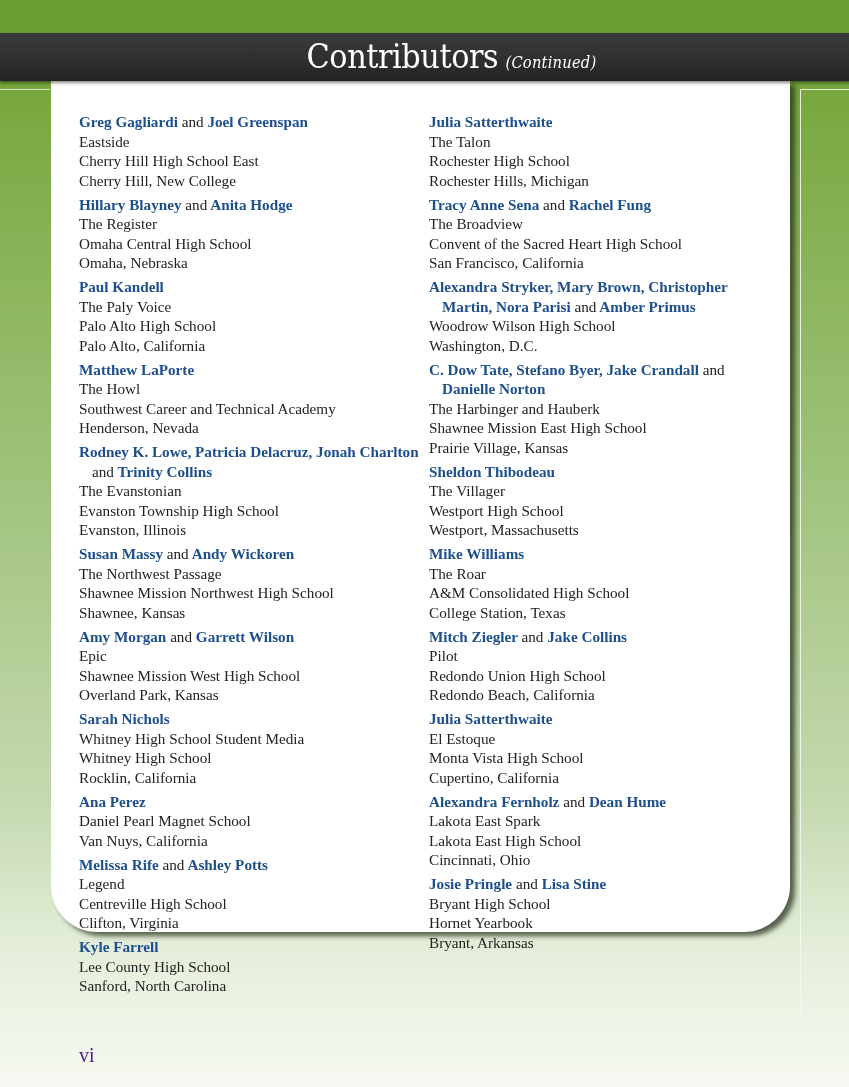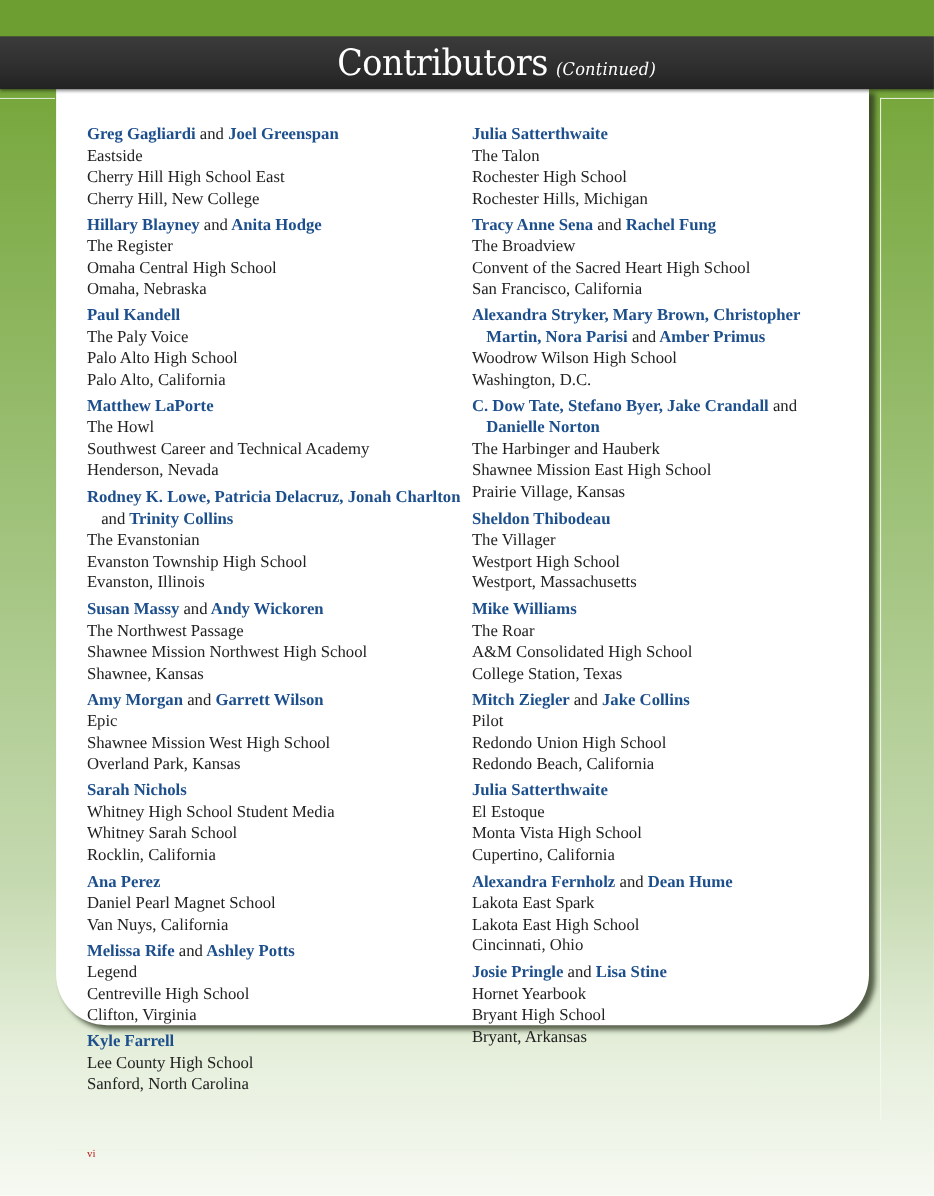--- a/index.html
+++ b/index.html
@@ -33,21 +33,21 @@
     z-index: 2;
   }
   .columns { position: absolute; left: 28px; top: 31px; width: 700px; }
   .col { position: absolute; top: 0; width: 340px; }
   .col.left { left: 0; }
   .col.right { left: 350px; }
   .entry { margin: 0 0 4.5px 0; font-size: 15.2px; line-height: 19.5px; color: #222; }
   .names { color: #1d4f8c; font-weight: bold; padding-left: 13px; text-indent: -13px; }
   .names .and { color: #222; font-weight: normal; }
   .line { display: block; }
-  .page-num { position: absolute; left: 79px; top: 1044px; font-size: 10px; color: #b91c1c; z-index: 3; }
+  .page-num { position: absolute; left: 79px; top: 1044px; font-size: 20px; color: #4c1d95; z-index: 3; }
 </style>
 </head>
 <body>
 
 <div class="top-band"></div>
 
 <div class="header-bar">
   <span class="header-title"><span class="main">Contributors</span><span class="sub">(Continued)</span></span>
 </div>
 
@@ -97,21 +97,21 @@
         </div>
         <div class="entry">
           <div class="names"><span>Amy Morgan</span> <span class="and">and</span> <span>Garrett Wilson</span></div>
           <span class="line">Epic</span>
           <span class="line">Shawnee Mission West High School</span>
           <span class="line">Overland Park, Kansas</span>
         </div>
         <div class="entry">
           <div class="names"><span>Sarah Nichols</span></div>
           <span class="line">Whitney High School Student Media</span>
-          <span class="line">Whitney Sarah School</span>
+          <span class="line">Whitney High School</span>
           <span class="line">Rocklin, California</span>
         </div>
         <div class="entry">
           <div class="names"><span>Ana Perez</span></div>
           <span class="line">Daniel Pearl Magnet School</span>
           <span class="line">Van Nuys, California</span>
         </div>
         <div class="entry">
           <div class="names"><span>Melissa Rife</span> <span class="and">and</span> <span>Ashley Potts</span></div>
           <span class="line">Legend</span>
@@ -173,21 +173,21 @@
           <span class="line">Cupertino, California</span>
         </div>
         <div class="entry">
           <div class="names"><span>Alexandra Fernholz</span> <span class="and">and</span> <span>Dean Hume</span></div>
           <span class="line">Lakota East Spark</span>
           <span class="line">Lakota East High School</span>
           <span class="line">Cincinnati, Ohio</span>
         </div>
         <div class="entry">
           <div class="names"><span>Josie Pringle</span> <span class="and">and</span> <span>Lisa Stine</span></div>
+          <span class="line">Bryant High School</span>
           <span class="line">Hornet Yearbook</span>
-          <span class="line">Bryant High School</span>
           <span class="line">Bryant, Arkansas</span>
         </div>
       </div>
   </div>
 </div>
 
 <div class="page-num">vi</div>
 
 </body></html>

